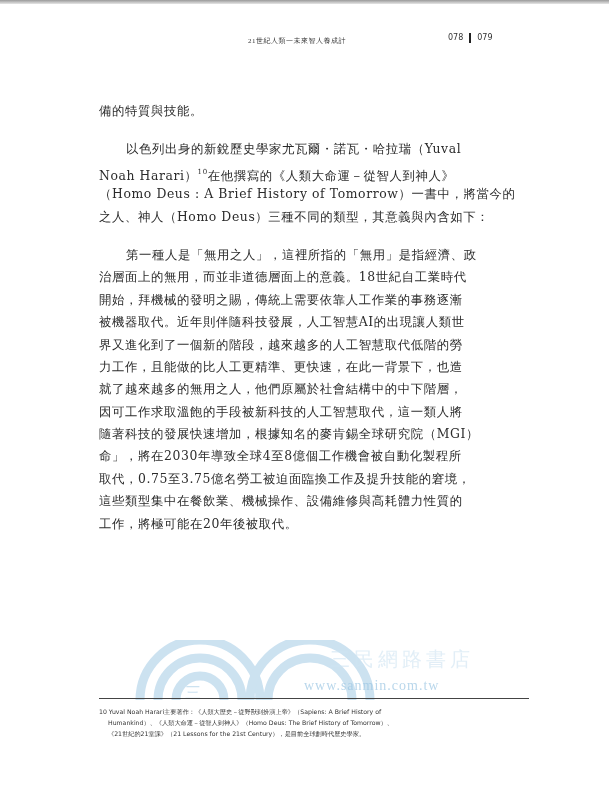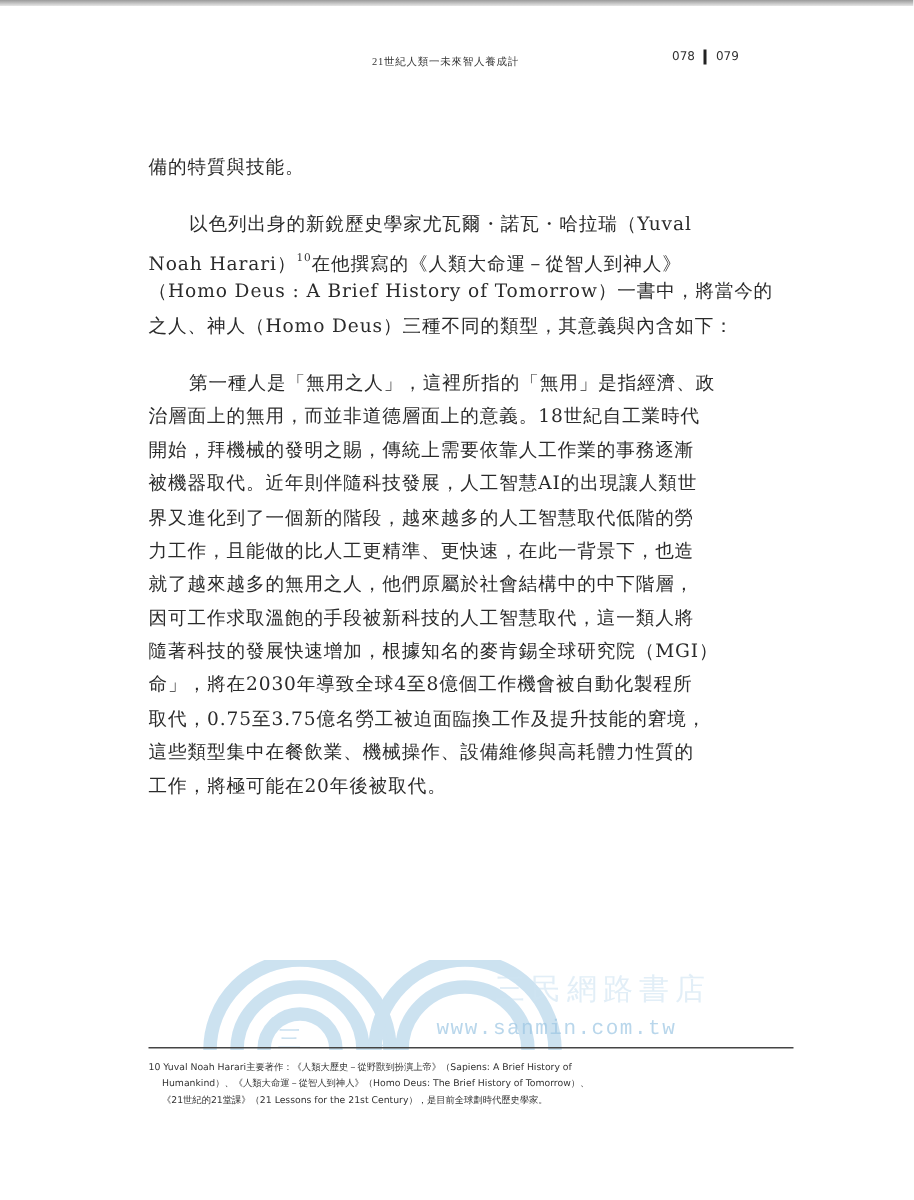--- a/index.html
+++ b/index.html
@@ -41,22 +41,22 @@
     position: absolute; left: 99px; top: 706px; width: 440px;
     font-family: "DejaVu Sans", sans-serif; font-size: 6.2px; line-height: 11px; color: #333;
   }
   .footnote .fn-line { white-space: nowrap; }
   .footnote .cont { padding-left: 9px; }
   .watermark {
     position: absolute; left: 130px; top: 640px; width: 300px; height: 60px;
     pointer-events: none; opacity: 0.45;
   }
   .wm-text {
-    position: absolute; left: 291px; top: 678px;
-    font-family: Liberation Mono, monospace; font-size: 14px; color: #9cc6e3; opacity: 0.7;
+    position: absolute; left: 304px; top: 678px;
+    font-family: Liberation Serif, serif; font-size: 14px; color: #9cc6e3; opacity: 0.7;
     letter-spacing: 1px;
   }
   .wm-brand {
     position: absolute; left: 330px; top: 646px;
     font-family: "DejaVu Sans", sans-serif; font-size: 20px; color: #cfe4f2; opacity: 0.6;
     letter-spacing: 4px;
   }
 </style>
 </head>
 <body>

